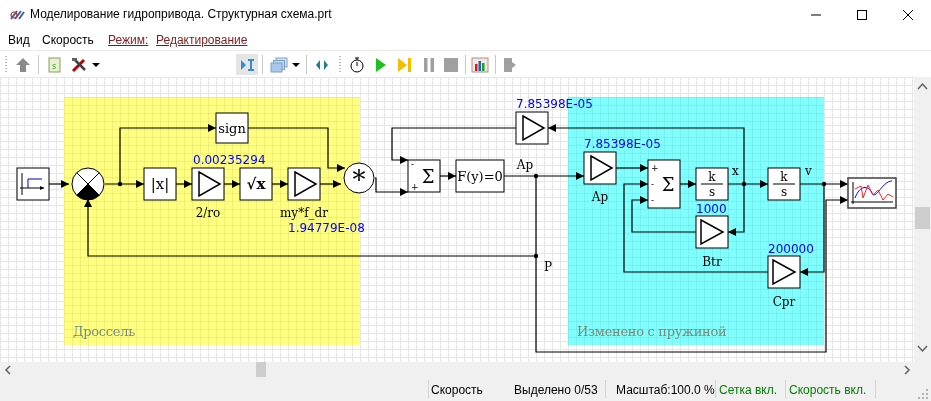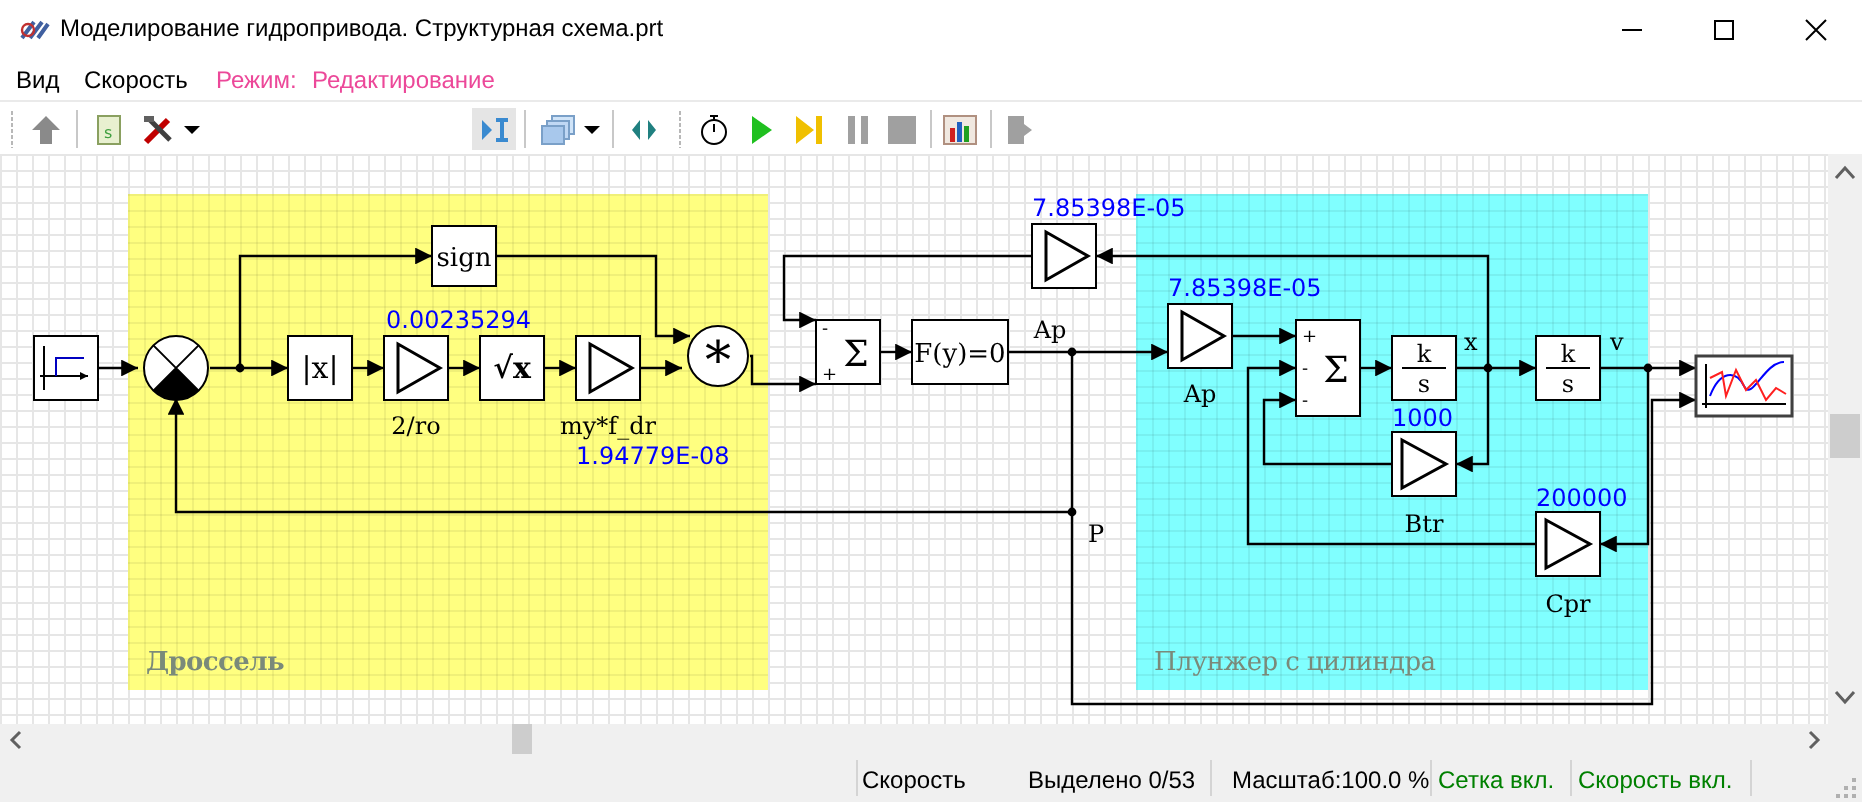--- a/index.html
+++ b/index.html
@@ -9,40 +9,40 @@
   
   #titlebar { position: absolute; left: 0; top: 0; width: 931px; height: 30px; background: #fff; }
   #app-icon { position: absolute; left: 9px; top: 9px; width: 16px; height: 12px; }
   #title { position: absolute; left: 30px; top: 7px; font-size: 12px; color: #000; font-family: "Liberation Sans", sans-serif; }
   .winbtn { position: absolute; top: 0; width: 46px; height: 30px; display: flex; align-items: center; justify-content: center; }
   #btn-min { left: 793px; } #btn-max { left: 839px; } #btn-close { left: 885px; }
 
   
   #menubar { position: absolute; left: 0; top: 30px; width: 876px; height: 20px; background: #fff; font-family: "Liberation Sans", sans-serif; font-size: 12px; }
   .menu { position: absolute; top: 3px; color: #000; }
-  .menu.dim { color: #ec4899; }
+  .menu.dim { color: #7f1d1d; text-decoration: underline; }
 
   
   #toolbar { position: absolute; left: 0; top: 50px; width: 931px; height: 27px; background: #fff; border-top: 1px solid #eaeaea; }
   .tb { position: absolute; top: 3px; height: 21px; display: flex; align-items: center; justify-content: center; }
   .tsep { position: absolute; top: 4px; width: 1px; height: 19px; background: #c8c8c8; }
   .grip { position: absolute; top: 4px; width: 2px; height: 19px; background-image: radial-gradient(#b8b8b8 45%, transparent 50%); background-size: 2px 3px; }
   #mode-select { position: absolute; left: 105px; top: 3px; width: 128px; height: 21px; background: #e5e5e5; border: 1px solid #adadad; font-family: "Liberation Sans", sans-serif; font-size: 12px; padding: 2px 0 0 4px; color: #000; margin-top: 47px; }
   #mode-select .chev { position: absolute; right: 5px; top: 4px; }
 
   
   #canvas { position: absolute; left: 0; top: 77px; width: 914px; height: 300px; overflow: hidden;
     background-color: #fff;
     background-image: linear-gradient(#e6e6e6 1px, transparent 1px), linear-gradient(90deg, #e6e6e6 1px, transparent 1px);
     background-size: 8px 8px; }
   .zone { position: absolute; top: 20px; height: 248px; }
   .zone::after { content:""; position:absolute; inset:0;
     background-image: linear-gradient(rgba(0,0,0,0.06) 1px, transparent 1px), linear-gradient(90deg, rgba(0,0,0,0.06) 1px, transparent 1px);
     background-size: 8px 8px; }
-  #zone-throttle { left: 64px; width: 320px; background: #ffff80; font-weight: bold; }
+  #zone-throttle { left: 64px; width: 296px; background: #ffff80; }
   #zone-cylinder { left: 384px; width: 184px; background: #80ff80; }
   #zone-plunger { left: 568px; width: 256px; background: #80ffff; }
   .zlabel { position: absolute; bottom: 6px; left: 9px; font-family: "DejaVu Serif", "Liberation Serif", serif; font-size: 13px; color: #7a8a7a; z-index: 2; letter-spacing: -0.3px; }
 
   #diagram { position: absolute; left: 0; top: 0; width: 914px; height: 300px; z-index: 3; }
   .blk { fill: #fff; stroke: #000; stroke-width: 1; }
   .w { fill: none; stroke: #000; stroke-width: 1.2; }
   .ser { font-family: "DejaVu Serif", "Liberation Serif", serif; fill: #000; }
   .par { font-family: "DejaVu Sans", "Liberation Sans", sans-serif; fill: #0000ff; font-size: 12px; }
 
@@ -195,21 +195,21 @@
           <path d="M2 1 L10 1 L10 5 L14 8 L10 11 L10 15 L2 15 Z" fill="#a0a0a0"></path>
         </svg>
     </div>
   </div>
 
   <div id="canvas">
     <div class="zone" id="zone-throttle">
       <span class="zlabel">Дроссель</span>
     </div>
     <div class="zone" id="zone-plunger">
-      <span class="zlabel">Плунжер с цилиндра</span>
+      <span class="zlabel">Изменено с пружиной</span>
     </div>
 
     <svg id="diagram" viewBox="0 0 914 300">
       <defs>
         <marker id="arr" viewBox="0 0 10 10" refX="10" refY="5" markerWidth="7" markerHeight="7" orient="auto-start-reverse">
           <path d="M0 0 L10 5 L0 10 Z" fill="#000"></path>
         </marker>
       </defs>
 
       <path class="w" d="M49 107 L69 107" marker-end="url(#arr)"></path>

